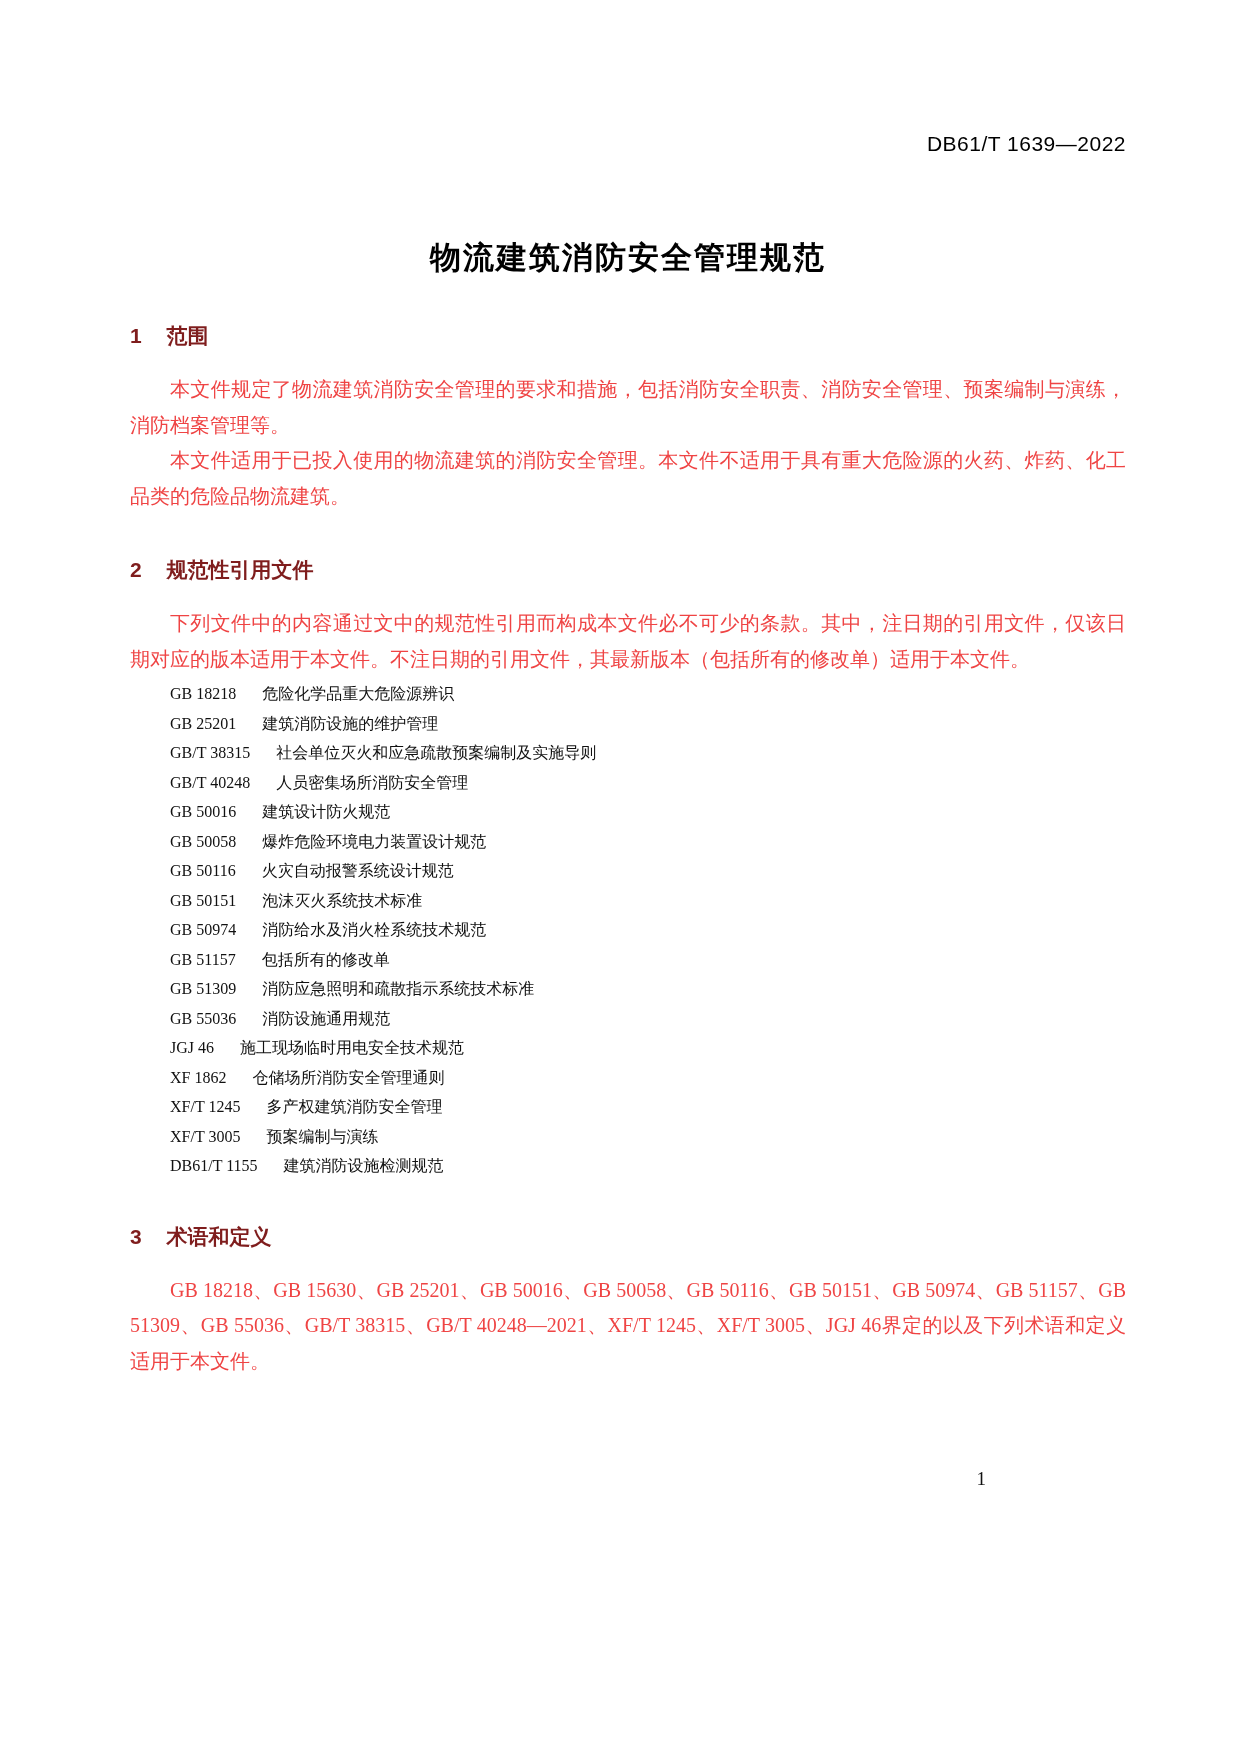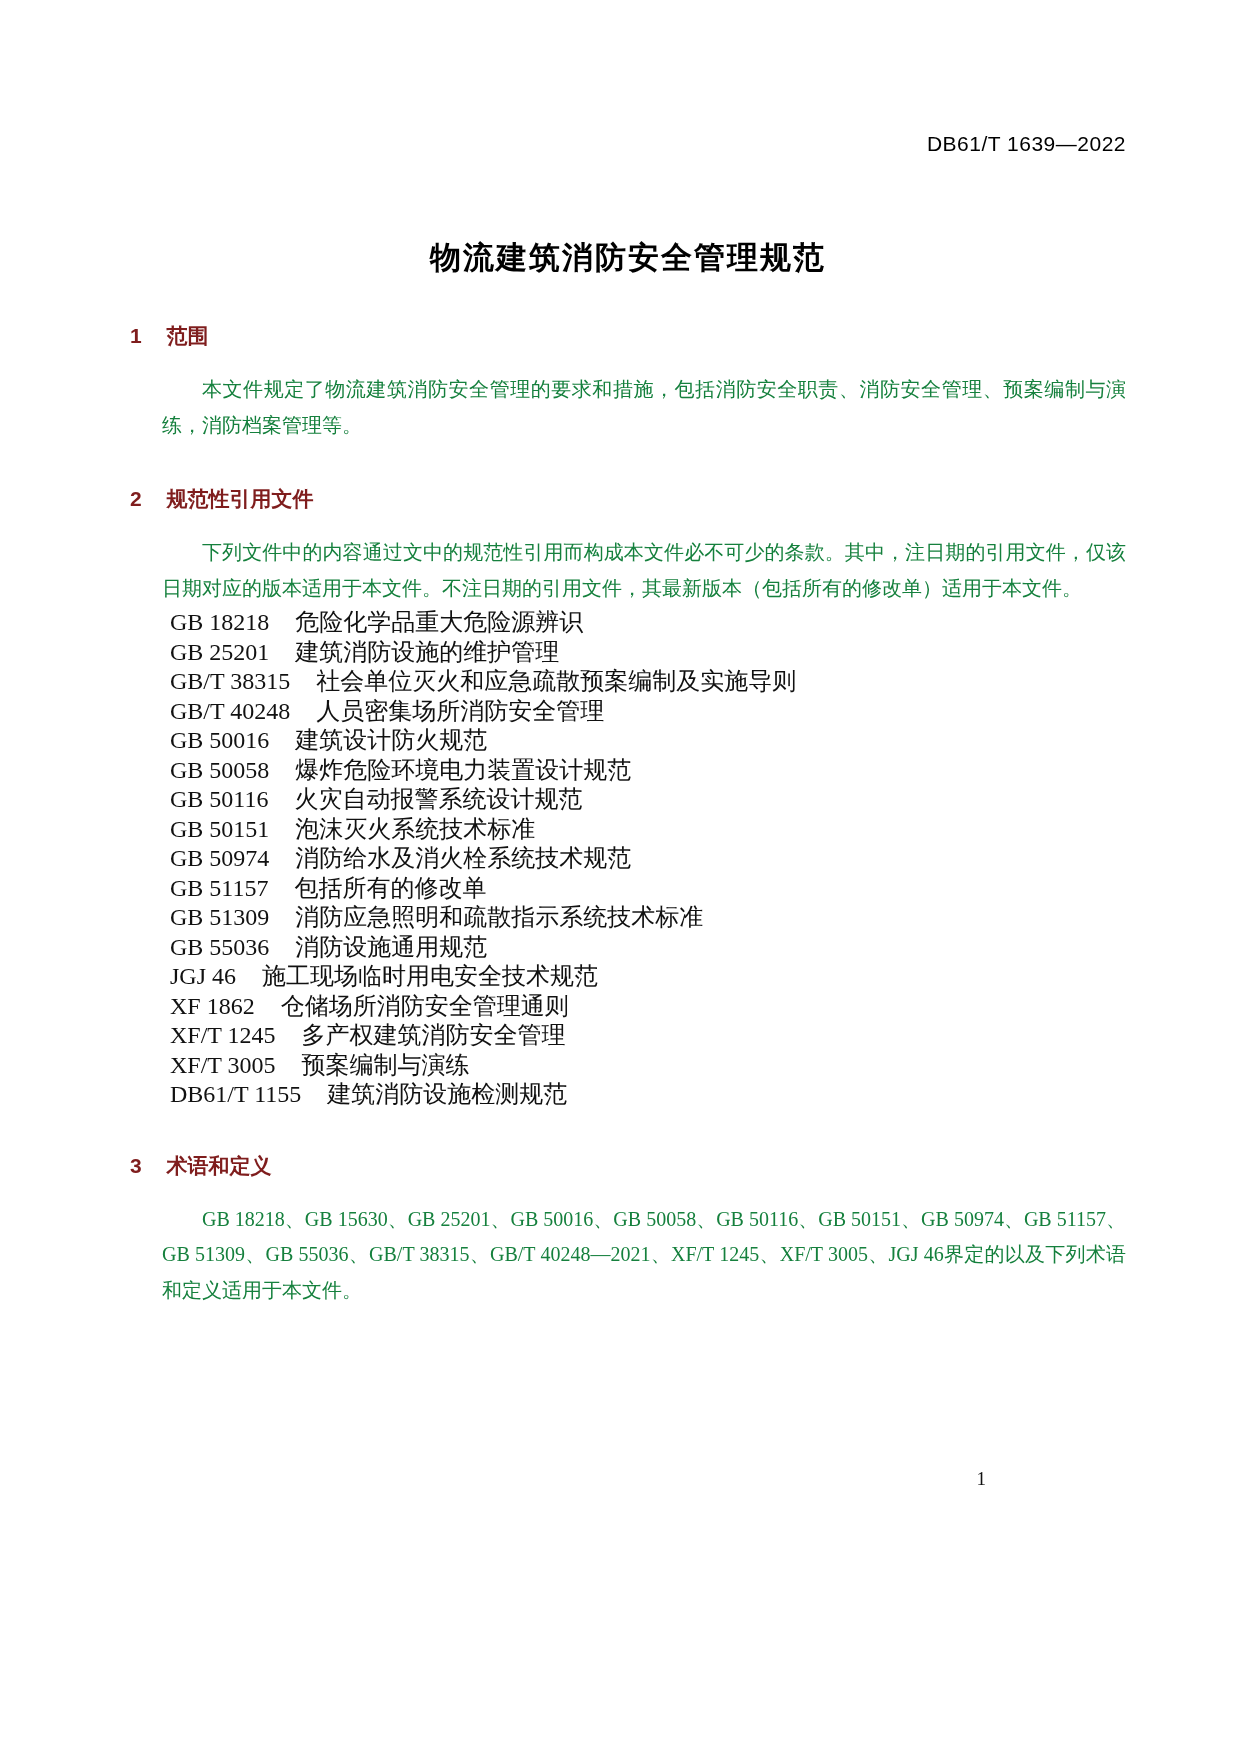--- a/index.html
+++ b/index.html
@@ -46,28 +46,27 @@
     color: #7f1d1d;
     margin-top: 42px;
     margin-bottom: 22px;
   }
   .sec-heading .sec-num { margin-right: 0.9em; }
   .para {
     font-size: 20px;
     line-height: 35.5px;
     text-indent: 2em;
     text-align: justify;
-    color: #15803d;
-    margin-left: 32px;
+    color: #ef4444;
   }
   .ref-list {
     list-style: none;
     margin-left: 40px;
     margin-top: 2px;
-    font-size: 24px;
+    font-size: 16px;
     line-height: 29.5px;
     color: #111111;
   }
   .ref-code { margin-right: 26px; white-space: nowrap; }
   .page-number {
     position: absolute;
     top: 1468px;
     right: 255px;
     font-size: 19px;
     color: #111111;
@@ -81,20 +80,21 @@
   <div class="doc-number">DB61/T 1639—2022</div>
 
   <h1 class="doc-title">物流建筑消防安全管理规范</h1>
 
   <section>
     <h2 class="sec-heading">
       <span class="sec-num">1</span>
       <span class="sec-label">范围</span>
     </h2>
     <p class="para">本文件规定了物流建筑消防安全管理的要求和措施，包括消防安全职责、消防安全管理、预案编制与演练，消防档案管理等。</p>
+    <p class="para">本文件适用于已投入使用的物流建筑的消防安全管理。本文件不适用于具有重大危险源的火药、炸药、化工品类的危险品物流建筑。</p>
   </section>
 
   <section>
     <h2 class="sec-heading">
       <span class="sec-num">2</span>
       <span class="sec-label">规范性引用文件</span>
     </h2>
     <p class="para">下列文件中的内容通过文中的规范性引用而构成本文件必不可少的条款。其中，注日期的引用文件，仅该日期对应的版本适用于本文件。不注日期的引用文件，其最新版本（包括所有的修改单）适用于本文件。</p>
 
     <ul class="ref-list">

